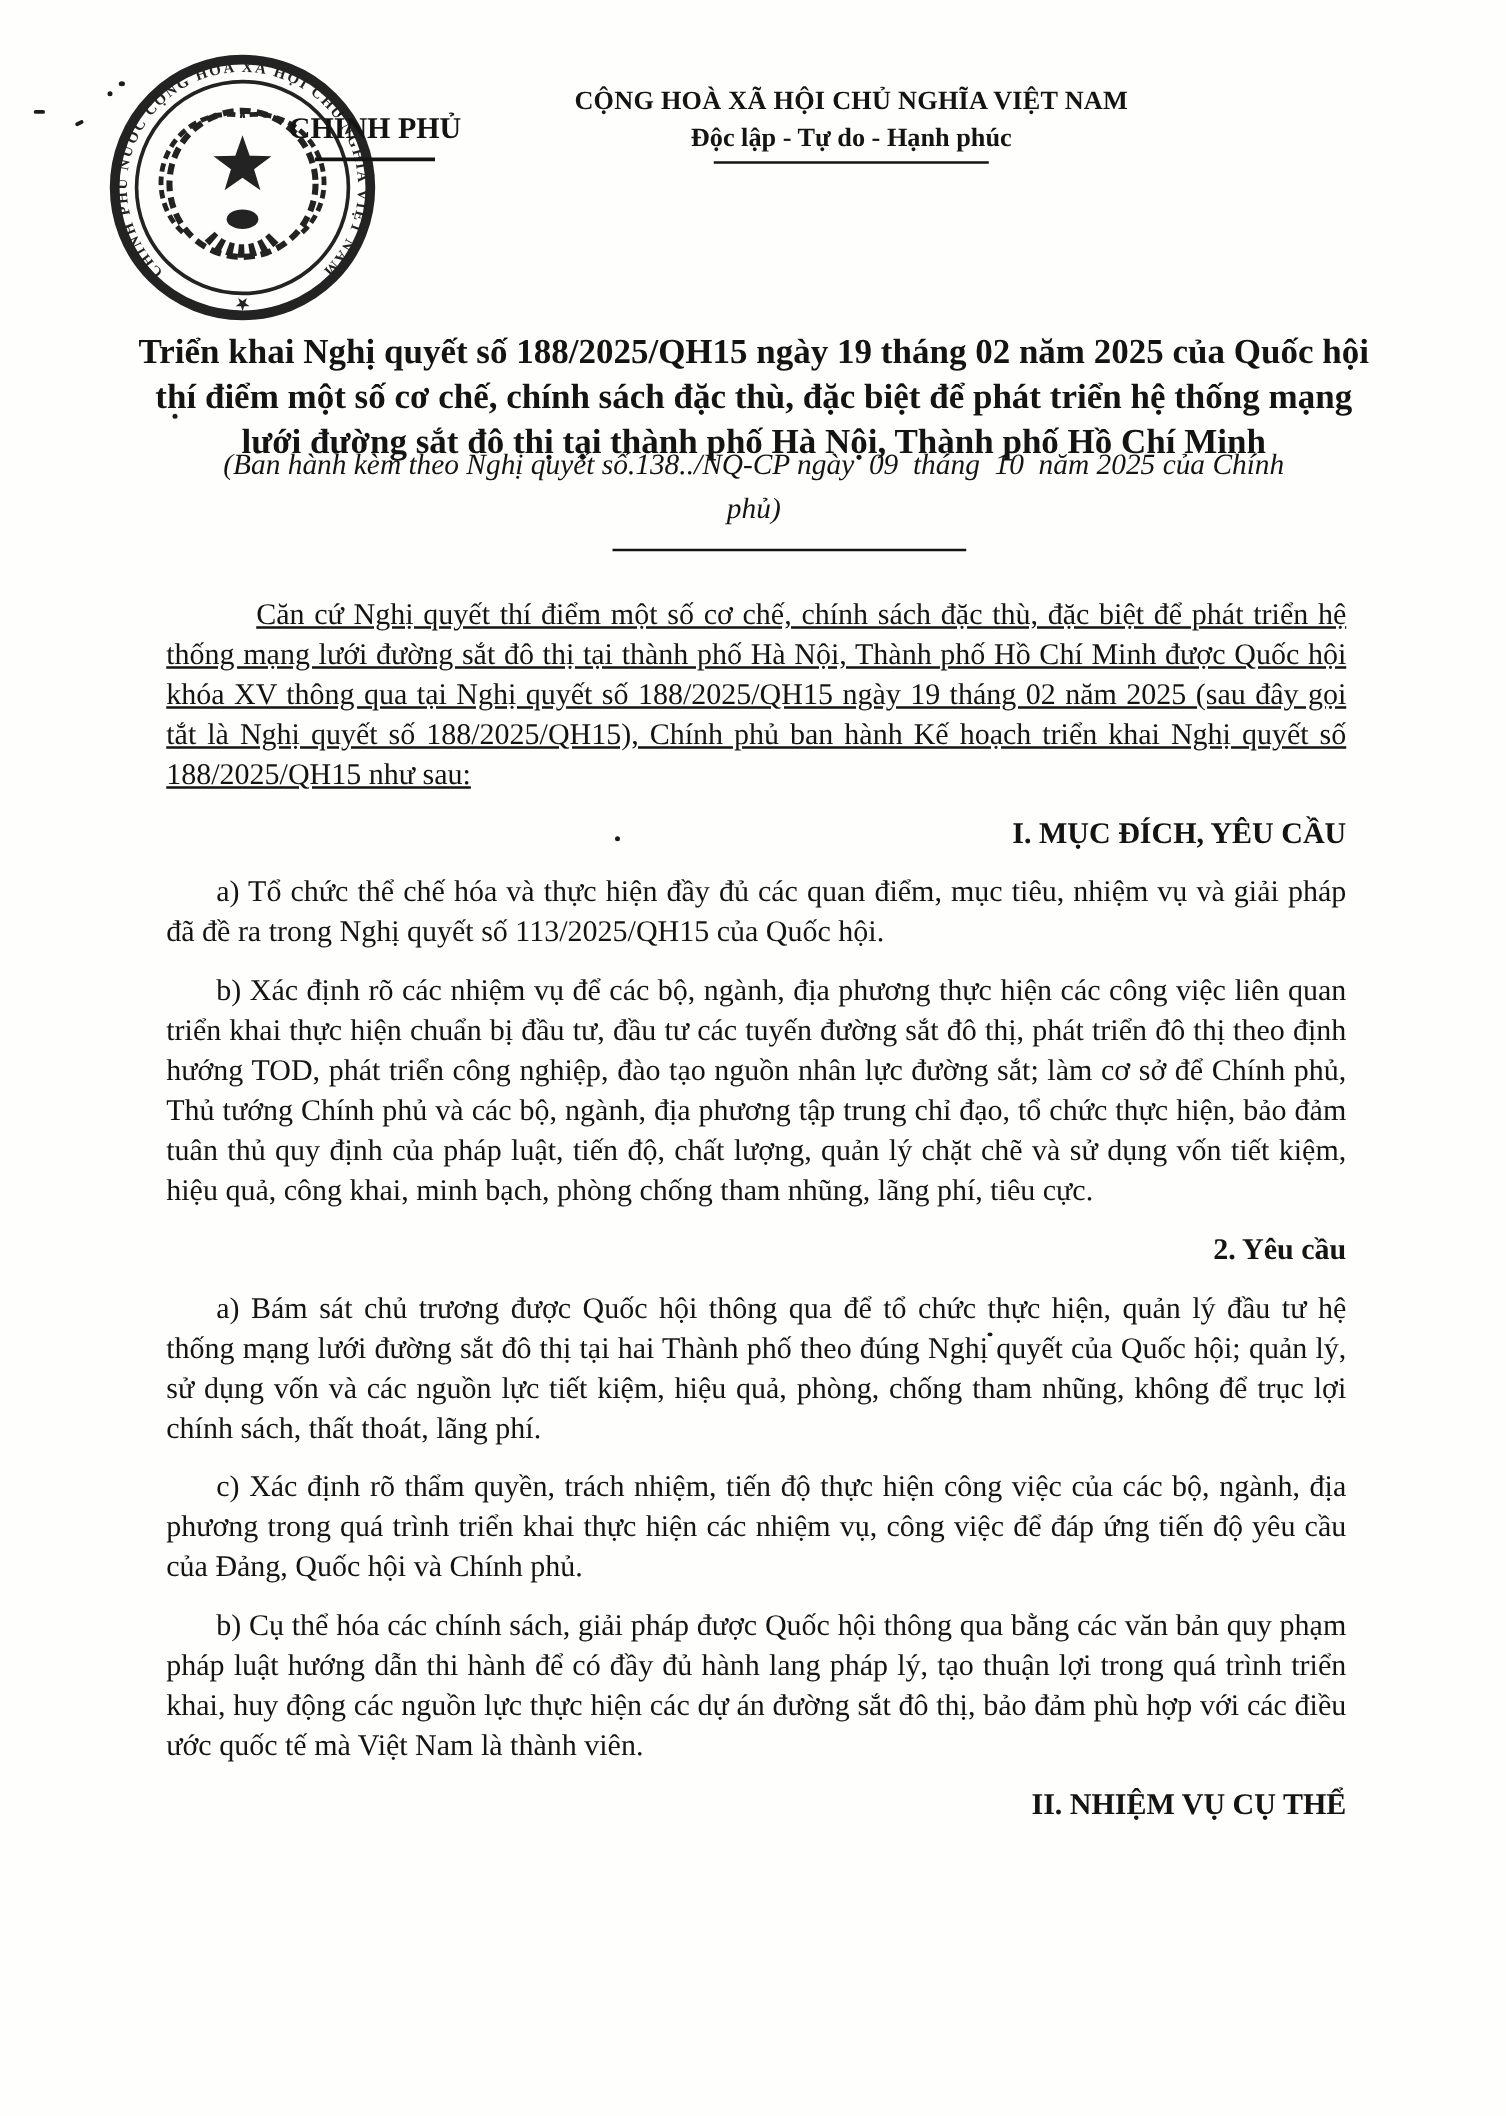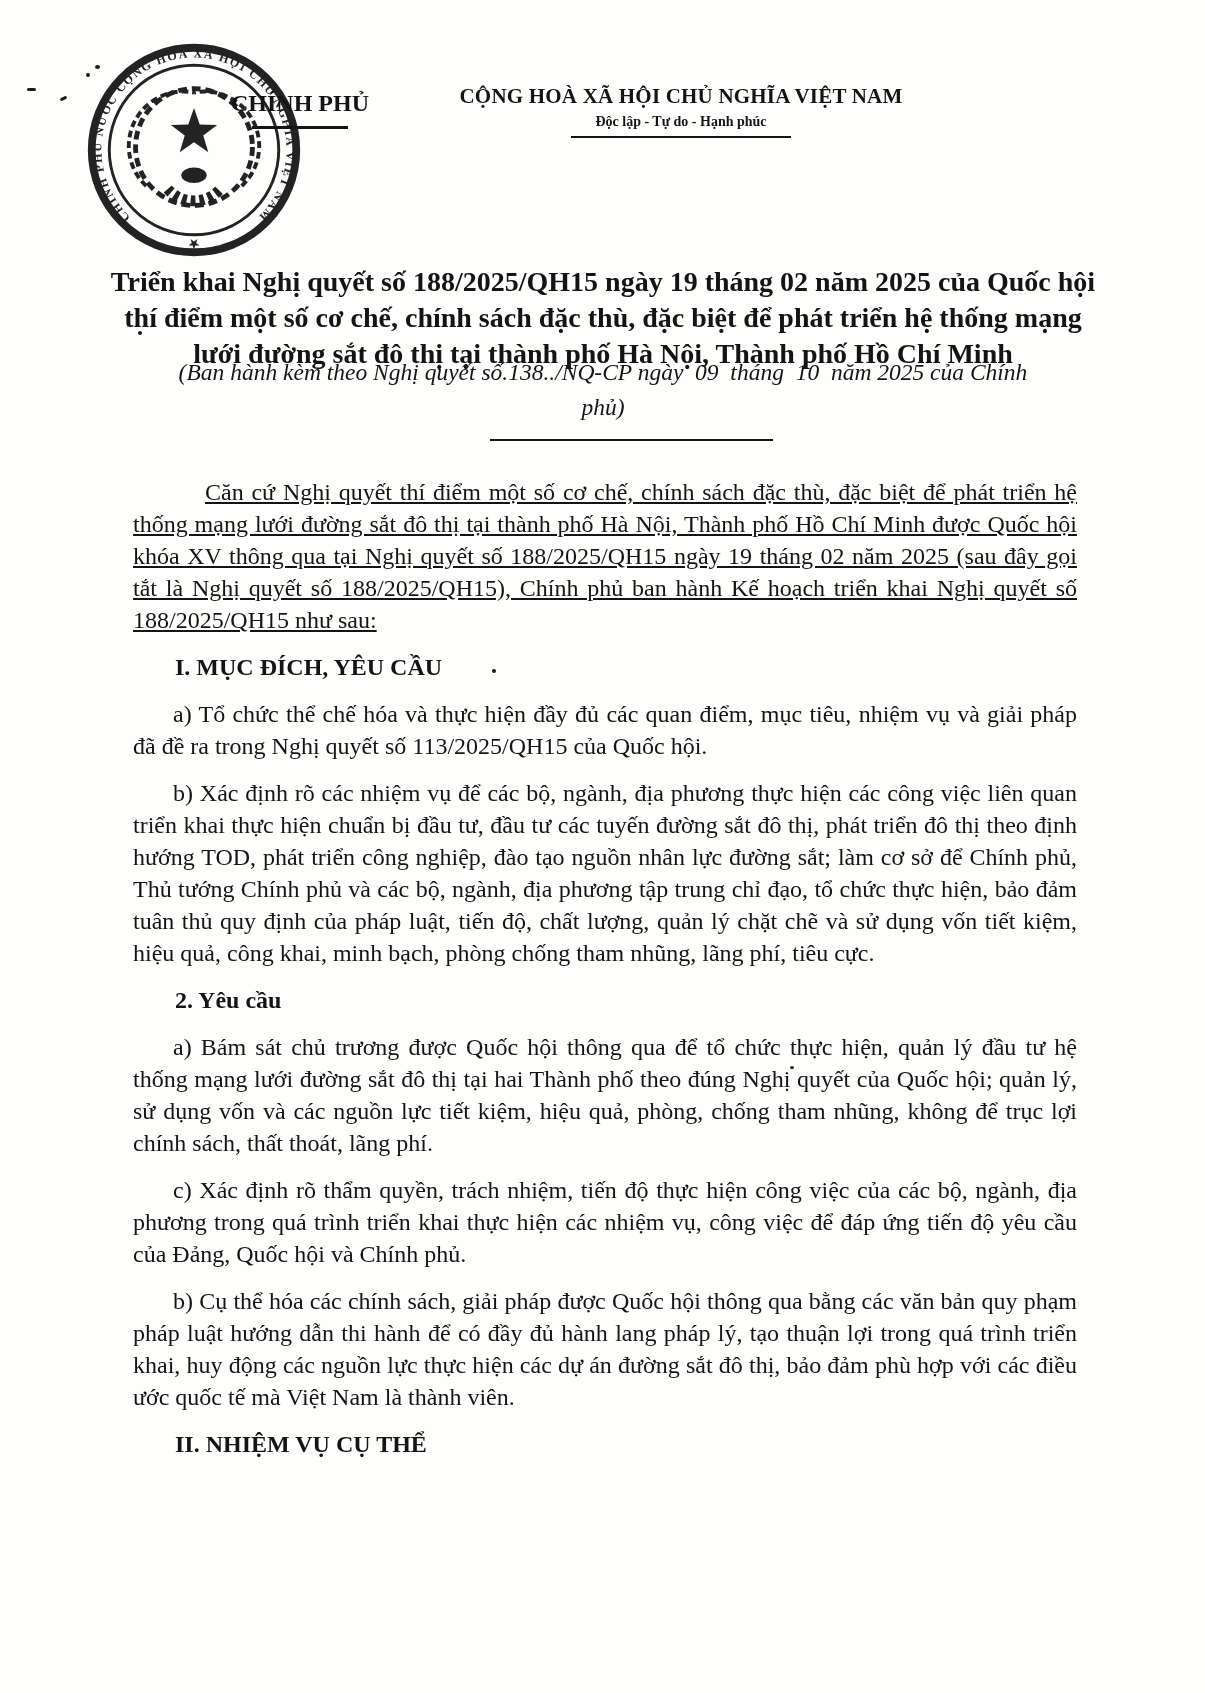--- a/index.html
+++ b/index.html
@@ -12,23 +12,23 @@
     font-family:"Liberation Serif","DejaVu Serif",serif;
     overflow:hidden;
   }
   
   .org-name{
     position:absolute;left:185px;top:90px;width:230px;
     text-align:center;font-weight:bold;font-size:24px;white-space:nowrap;
   }
   .org-rule{position:absolute;left:252px;top:126px;width:96px;height:3px;background:#141414;}
   .seal{position:absolute;left:82px;top:34px;width:224px;height:232px;opacity:.94;}
-  .nat-block{position:absolute;left:456px;top:84px;width:450px;text-align:center;}
+  .nat-block{position:absolute;left:456px;top:68px;width:450px;text-align:center;}
   .nat-line1{font-weight:bold;font-size:21px;white-space:nowrap;letter-spacing:.2px;}
-  .nat-line2{font-weight:bold;font-size:14px;margin-top:5px;white-space:nowrap;}
+  .nat-line2{font-weight:bold;font-size:21px;margin-top:5px;white-space:nowrap;}
   .nat-rule{width:220px;height:2px;background:#141414;margin:6px auto 0;}
   
   .doc-type{
     position:absolute;left:431px;top:198px;width:400px;text-align:center;
     font-weight:bold;font-size:26px;letter-spacing:1px;white-space:nowrap;
   }
   .doc-subject{
     position:absolute;left:110px;top:264px;width:986px;text-align:center;
     font-weight:bold;font-size:28px;line-height:36px;
   }
@@ -37,21 +37,21 @@
     font-style:italic;font-size:23.5px;line-height:35px;
   }
   .title-rule{position:absolute;left:490px;top:439px;width:283px;height:2px;background:#141414;}
   
   .body-col{
     position:absolute;left:133px;top:476px;width:944px;
     font-size:24px;line-height:32px;
   }
   .para{margin:0 0 15px;text-align:justify;text-indent:40px;}
   .para-intro{text-indent:72px;text-decoration:underline;}
-  .h-main,.h-sub{margin:2px 0 15px;font-weight:bold;margin-left:42px;}
+  .h-main,.h-sub{margin:2px 0 15px;font-weight:bold;margin-left:42px;text-align:right;}
   
   .speck{position:absolute;background:#1b1b1b;border-radius:50%;}
   .sp1{left:95px;top:65px;width:5px;height:4px;}
   .sp2{left:86px;top:73px;width:4px;height:4px;}
   .sp3{left:60px;top:97px;width:7px;height:3px;border-radius:2px;transform:rotate(-25deg);}
   .sp4{left:27px;top:88px;width:9px;height:3px;border-radius:2px;}
   .sp5{left:138px;top:331px;width:4px;height:4px;}
   .sp6{left:492px;top:669px;width:4px;height:4px;}
   .sp7{left:790px;top:1066px;width:4px;height:3px;}
 </style>

